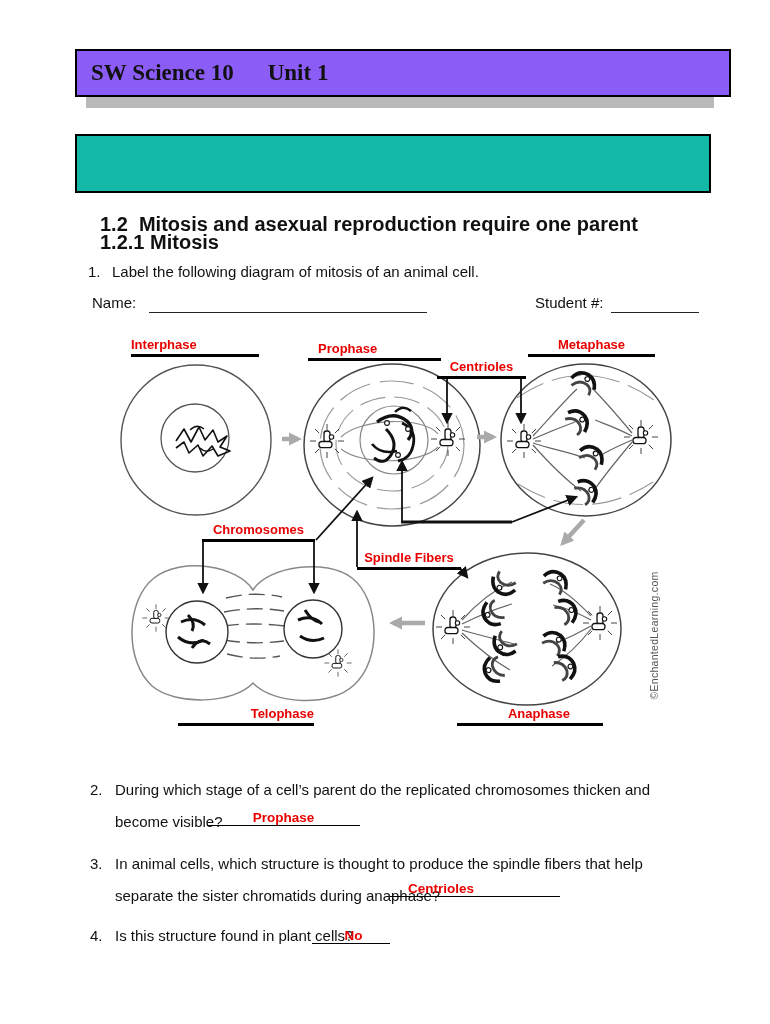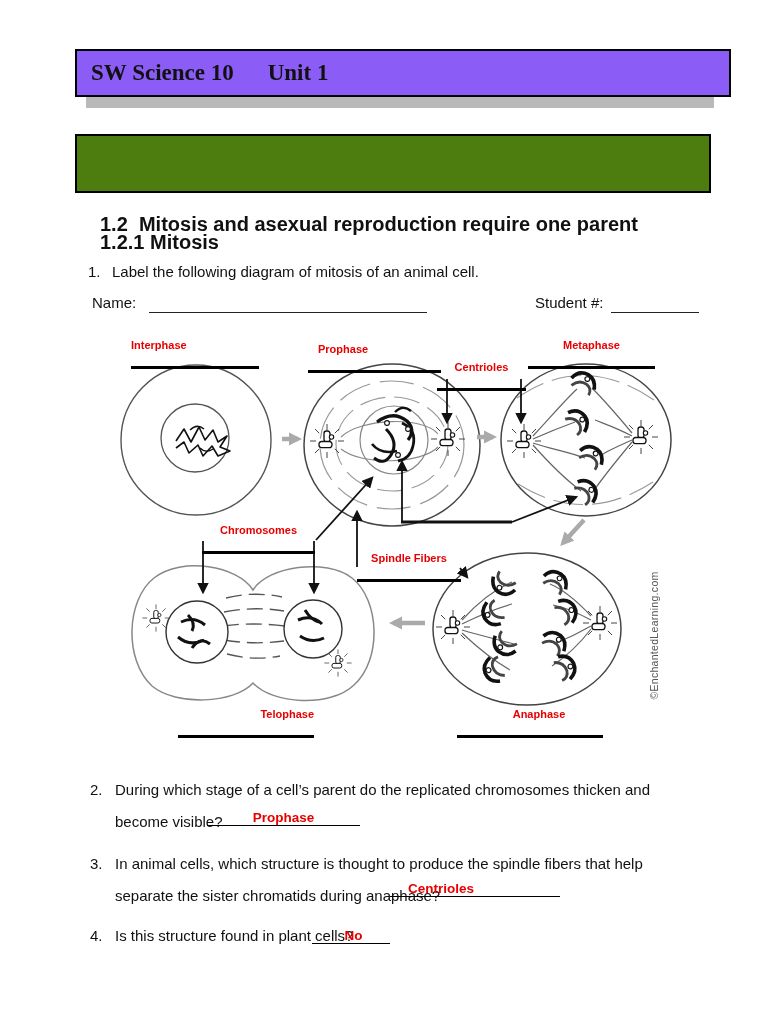--- a/index.html
+++ b/index.html
@@ -8,32 +8,32 @@
 
   
   .title-shadow{left:86px;top:60px;width:628px;height:48px;background:#b9b9b9;z-index:1;}
   .title-box{left:75px;top:49px;width:624px;height:44px;background:#8b5cf6;border:2px solid #000;z-index:2;
              display:flex;align-items:center;padding:0 14px;font-family:"Liberation Serif",serif;
              font-weight:bold;font-size:23px;}
   .title-box .course{margin-right:34px;}
   .title-box .wstitle{margin-left:auto;}
 
   
-  .name-box{left:75px;top:134px;width:632px;height:55px;border:2px solid #000;background:#4d7c0f;z-index:2;}
+  .name-box{left:75px;top:134px;width:632px;height:55px;border:2px solid #000;background:#14b8a6;z-index:2;}
   .fieldlabel{font-size:15px;top:158px;}
   .blankline{border-bottom:1.6px solid #222;height:18px;top:158px;}
 
   
   .h-bold{left:100px;font-size:20px;font-weight:bold;}
   .qnum{left:90px;font-size:15px;}
   .qtext{left:115px;font-size:15px;}
 
   
-  .phase-label{color:#e80000;font-weight:bold;font-size:11px;line-height:16px;
-               border-bottom:3px solid #000;text-align:center;padding-bottom:13px;z-index:5;}
+  .phase-label{color:#e80000;font-weight:bold;font-size:13px;line-height:16px;
+               border-bottom:3px solid #000;text-align:center;padding-bottom:1px;z-index:5;}
 
   
   .ans{border-bottom:1.6px solid #000;text-align:center;color:#e80000;font-weight:bold;
        font-size:13.5px;z-index:4;display:flex;align-items:flex-end;justify-content:center;}
 
   .credit{left:575px;top:628px;width:160px;height:15px;transform:rotate(-90deg);
           color:#555;font-size:10.5px;text-align:center;letter-spacing:.3px;z-index:5;}
 
   svg.diagram{left:0;top:0;width:770px;height:1024px;z-index:3;}
 </style>

